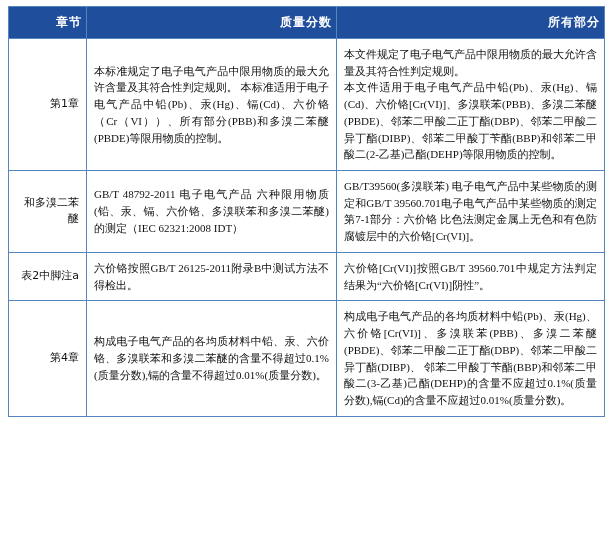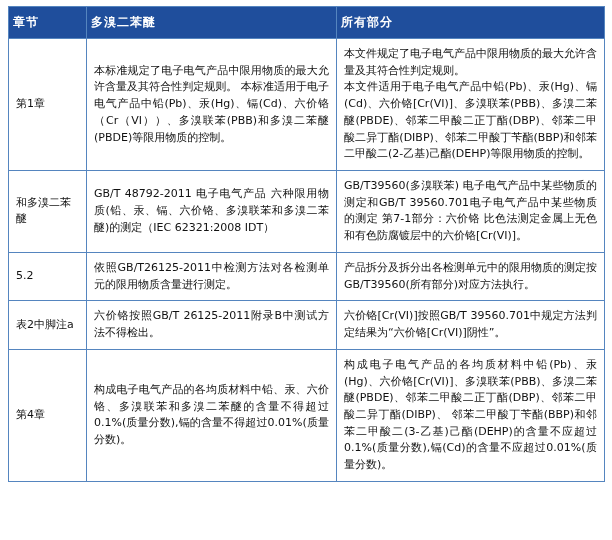--- a/index.html
+++ b/index.html
@@ -17,78 +17,74 @@
     border-collapse: collapse;
     width: 596px;
     margin: 6px 8px 0 8px;
     table-layout: fixed;
   }
   .doc-table th {
     background: #1f4e9c;
     color: #ffffff;
     font-size: 12px;
     font-weight: bold;
-    text-align: left;
+    text-align: right;
     padding: 7px 4px;
     border: 1px solid #5585bf;
     letter-spacing: 1px;
   }
   .doc-table td {
     border: 1px solid #5585bf;
     font-size: 11px;
     line-height: 1.52;
     padding: 7px 7px;
     vertical-align: middle;
     color: #111111;
   }
   td.chapter-cell {
-    text-align: left;
+    text-align: right;
     white-space: pre-line;
   }
   td.body-cell {
     text-align: justify;
     text-justify: inter-ideograph;
     white-space: pre-line;
+    font-family: Liberation Serif, serif;
   }
   col.c1 { width: 78px; }
   col.c2 { width: 250px; }
   col.c3 { width: 268px; }
 </style>
 </head>
 <body>
 
 <table class="doc-table">
   <colgroup>
     <col class="c1">
     <col class="c2">
     <col class="c3">
   </colgroup>
   <thead>
     <tr>
       <th>章节</th>
-      <th>多溴二苯醚</th>
+      <th>质量分数</th>
       <th>所有部分</th>
     </tr>
   </thead>
   <tbody>
     <tr>
       <td class="chapter-cell">第1章</td>
-      <td class="body-cell">本标准规定了电子电气产品中限用物质的最大允许含量及其符合性判定规则。            本标准适用于电子电气产品中铅(Pb)、汞(Hg)、镉(Cd)、六价铬（Cr（VI））、多溴联苯(PBB)和多溴二苯醚(PBDE)等限用物质的控制。</td>
+      <td class="body-cell">本标准规定了电子电气产品中限用物质的最大允许含量及其符合性判定规则。            本标准适用于电子电气产品中铅(Pb)、汞(Hg)、镉(Cd)、六价铬（Cr（VI））、所有部分(PBB)和多溴二苯醚(PBDE)等限用物质的控制。</td>
       <td class="body-cell">本文件规定了电子电气产品中限用物质的最大允许含量及其符合性判定规则。
 本文件适用于电子电气产品中铅(Pb)、汞(Hg)、镉(Cd)、六价铬[Cr(VI)]、多溴联苯(PBB)、多溴二苯醚(PBDE)、邻苯二甲酸二正丁酯(DBP)、邻苯二甲酸二异丁酯(DIBP)、邻苯二甲酸丁苄酯(BBP)和邻苯二甲酸二(2-乙基)己酯(DEHP)等限用物质的控制。</td>
     </tr>
     <tr>
       <td class="chapter-cell">和多溴二苯醚</td>
       <td class="body-cell">GB/T 48792-2011  电子电气产品 六种限用物质(铅、汞、镉、六价铬、多溴联苯和多溴二苯醚)的测定（IEC 62321:2008 IDT）</td>
       <td class="body-cell">GB/T39560(多溴联苯)  电子电气产品中某些物质的测定和GB/T 39560.701电子电气产品中某些物质的测定 第7-1部分：六价铬 比色法测定金属上无色和有色防腐镀层中的六价铬[Cr(VI)]。</td>
-    </tr>
-    <tr>
-      <td class="chapter-cell">5.2</td>
-      <td class="body-cell">依照GB/T26125-2011中检测方法对各检测单元的限用物质含量进行测定。</td>
-      <td class="body-cell">产品拆分及拆分出各检测单元中的限用物质的测定按GB/T39560(所有部分)对应方法执行。</td>
     </tr>
     <tr>
       <td class="chapter-cell">表2中脚注a</td>
       <td class="body-cell">六价铬按照GB/T 26125-2011附录B中测试方法不得检出。</td>
       <td class="body-cell">六价铬[Cr(VI)]按照GB/T 39560.701中规定方法判定结果为“六价铬[Cr(VI)]阴性”。</td>
     </tr>
     <tr>
       <td class="chapter-cell">第4章</td>
       <td class="body-cell">构成电子电气产品的各均质材料中铅、汞、六价铬、多溴联苯和多溴二苯醚的含量不得超过0.1%(质量分数),镉的含量不得超过0.01%(质量分数)。</td>
       <td class="body-cell">构成电子电气产品的各均质材料中铅(Pb)、汞(Hg)、六价铬[Cr(VI)]、多溴联苯(PBB)、多溴二苯醚(PBDE)、邻苯二甲酸二正丁酯(DBP)、邻苯二甲酸二异丁酯(DIBP)、 邻苯二甲酸丁苄酯(BBP)和邻苯二甲酸二(3-乙基)己酯(DEHP)的含量不应超过0.1%(质量分数),镉(Cd)的含量不应超过0.01%(质量分数)。</td>

